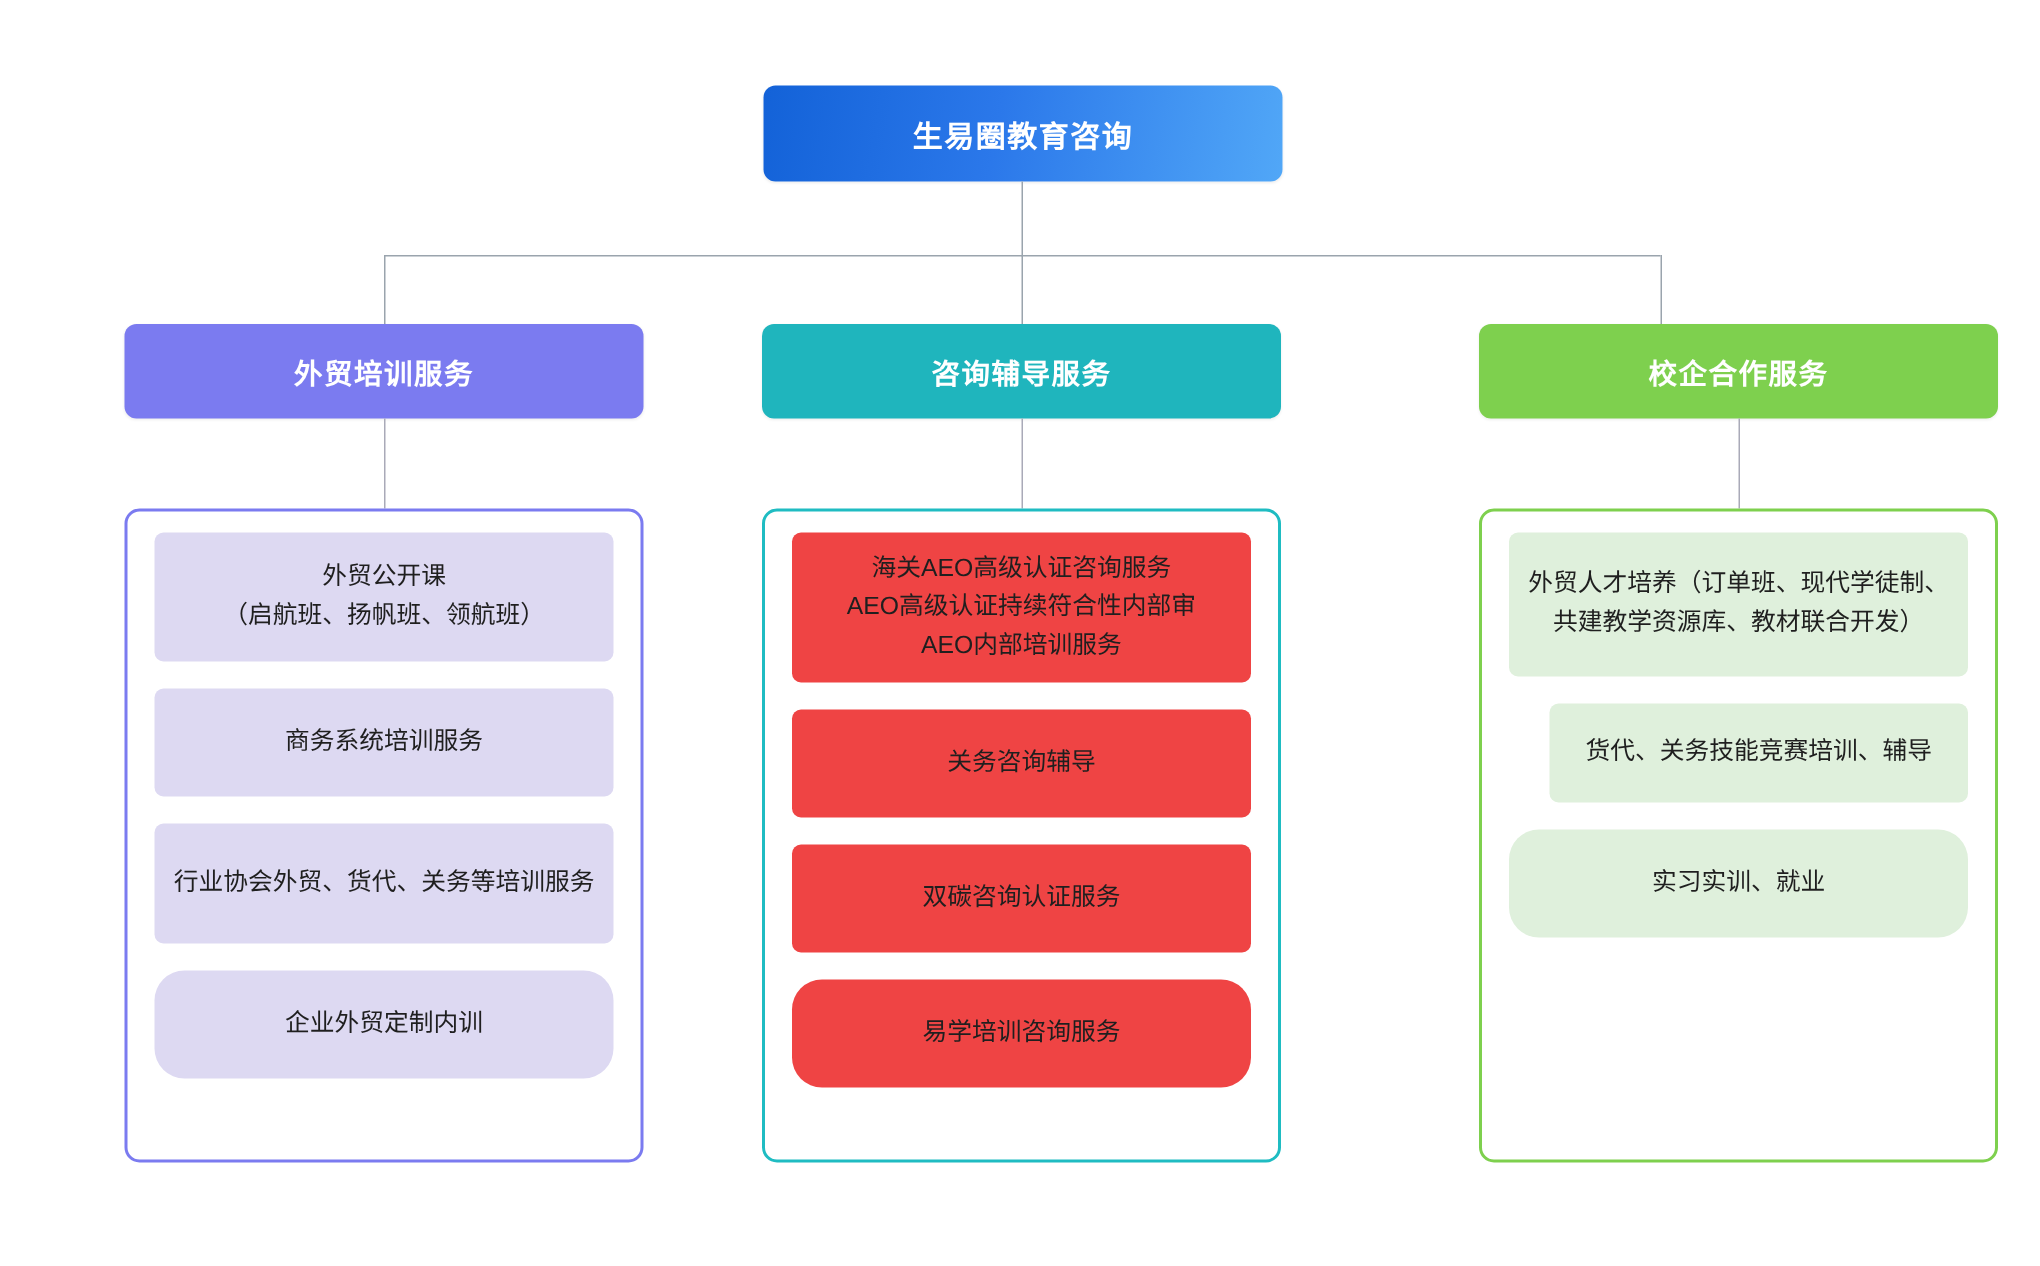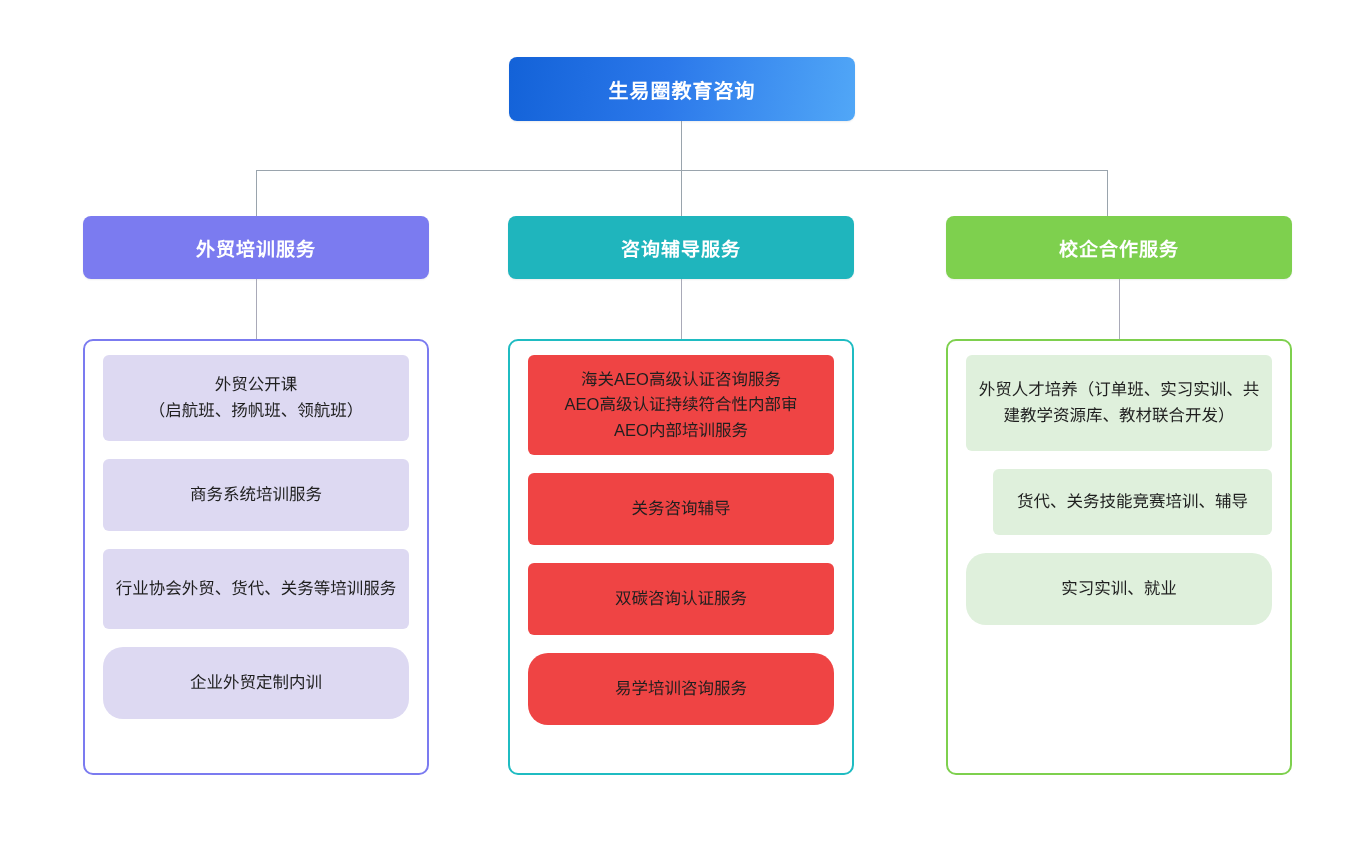--- a/index.html
+++ b/index.html
@@ -53,21 +53,21 @@
   .h-line { height: 1px; }
 
   
   .column {
     position: absolute;
     top: 216px;
     width: 346px;
   }
   .col-1 { left: 83px; }
   .col-2 { left: 508px; }
-  .col-3 { left: 946px; }
+  .col-3 { left: 986px; }
 
   .col-header {
     width: 346px;
     height: 63px;
     border-radius: 8px;
     display: flex;
     align-items: center;
     justify-content: center;
     color: #ffffff;
     font-size: 19px;
@@ -181,19 +181,19 @@
       <div class="item item-1">关务咨询辅导</div>
       <div class="item item-2">双碳咨询认证服务</div>
       <div class="item item-3">易学培训咨询服务</div>
     </div>
   </div>
 
   <div class="column col-3 theme-green">
     <div class="col-header">校企合作服务</div>
     <div class="col-stem"></div>
     <div class="col-body">
-      <div class="item item-1">外贸人才培养（订单班、实习实训、共建教学资源库、教材联合开发）</div>
+      <div class="item item-1">外贸人才培养（订单班、现代学徒制、共建教学资源库、教材联合开发）</div>
       <div class="item item-2">货代、关务技能竞赛培训、辅导</div>
       <div class="item item-3">实习实训、就业</div>
     </div>
   </div>
 
 </div>
 
 </body></html>

